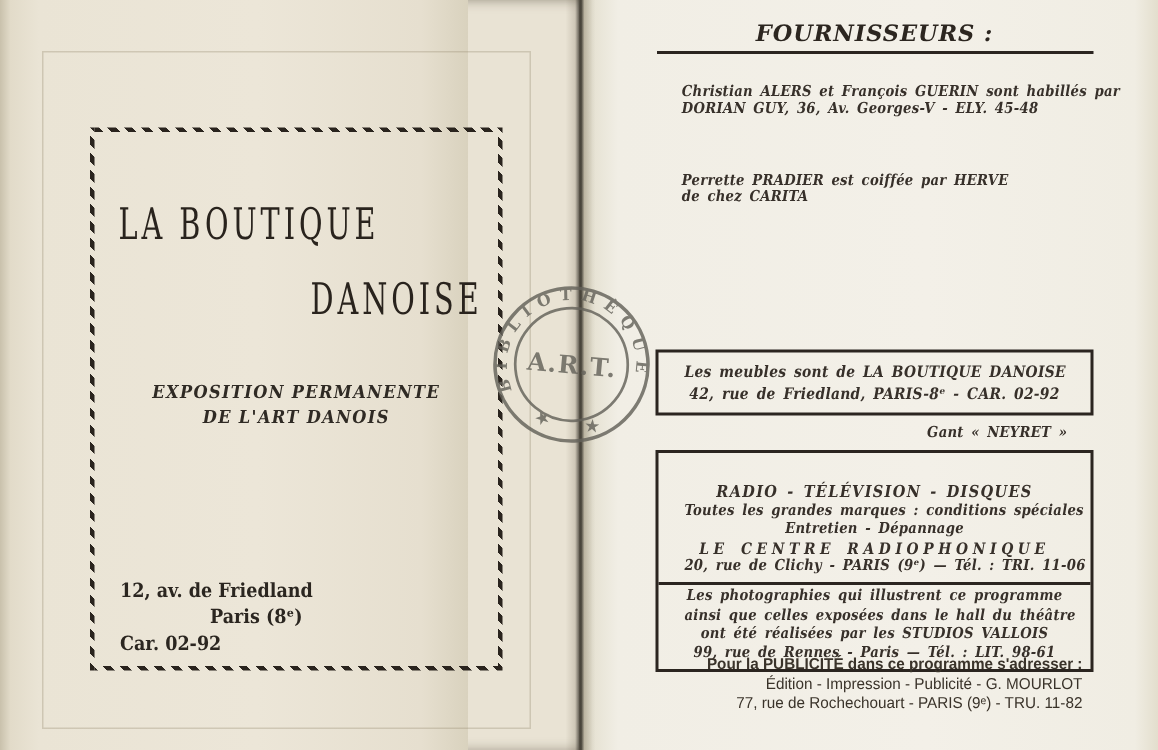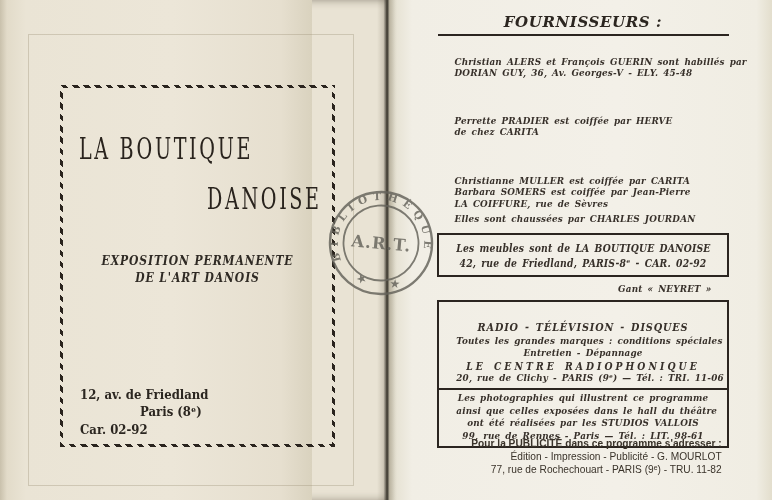--- a/index.html
+++ b/index.html
@@ -84,28 +84,20 @@
     <div class="rp-rule"></div>
 
     <div class="g g1">
       <div class="ln">Christian ALERS et François GUERIN sont habillés par</div>
       <div class="ln">DORIAN GUY, 36, Av. Georges-V - ELY. 45-48</div>
     </div>
     <div class="g g3">
       <div class="ln">Perrette PRADIER est coiffée par HERVE</div>
       <div class="ln">de chez CARITA</div>
     </div>
-    <div class="g g5">
-      <div class="ln">Christianne MULLER est coiffée par CARITA</div>
-      <div class="ln">Barbara SOMERS est coiffée par Jean-Pierre</div>
-      <div class="ln">LA COIFFURE, rue de Sèvres</div>
-    </div>
-    <div class="g g6">
-      <div class="ln">Elles sont chaussées par CHARLES JOURDAN</div>
-    </div>
 
     <div class="bx furn">
       <div class="ln">Les meubles sont de LA BOUTIQUE DANOISE</div>
       <div class="ln">42, rue de Friedland, PARIS-8ᵉ - CAR. 02-92</div>
     </div>
 
     <div class="gant">
       <div class="ln">Gant « NEYRET »</div>
     </div>
 

